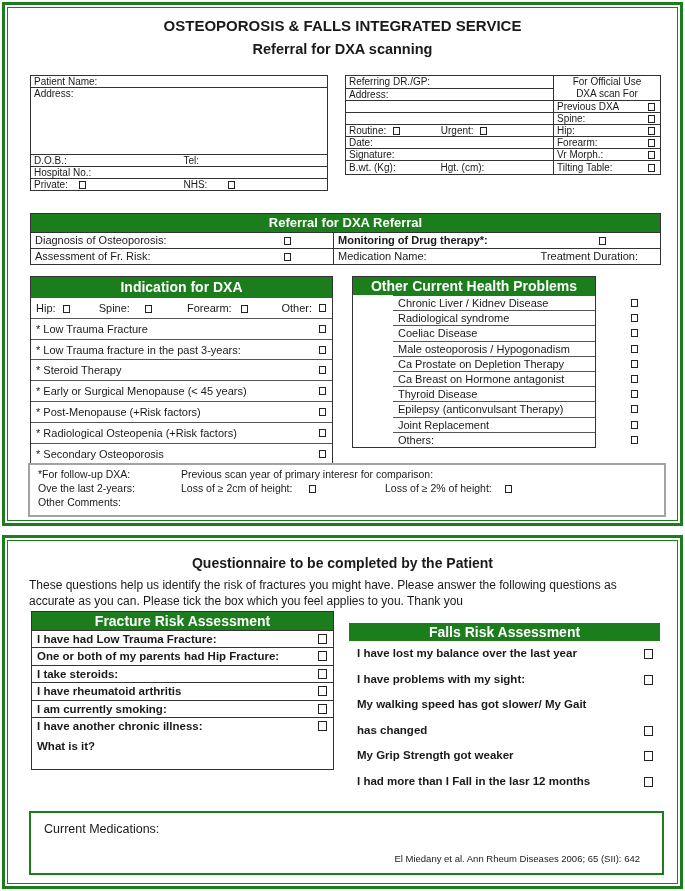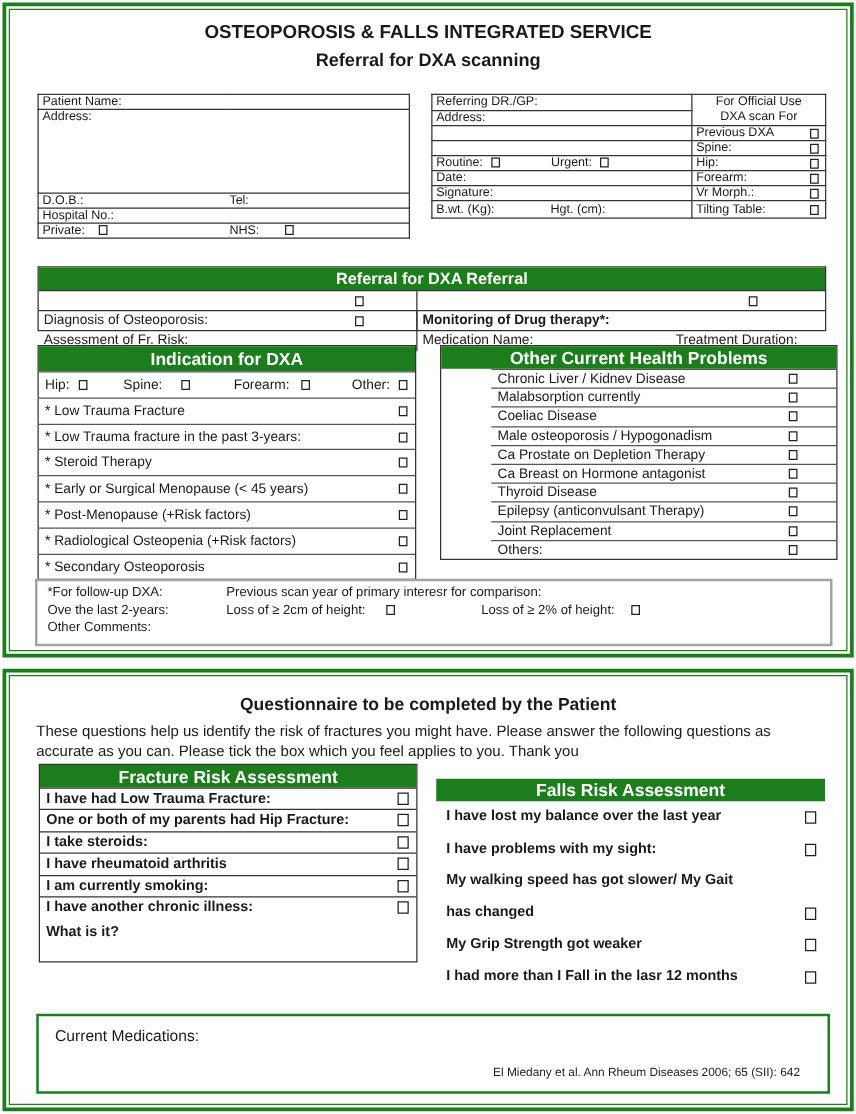--- a/index.html
+++ b/index.html
@@ -37,32 +37,32 @@
 
     
     #patient-table { left: 25px; top: 70px; width: 298px; }
     
     #referrer-table { left: 340px; top: 70px; width: 316px; }
 
     
     #referral-box { left: 25px; top: 208px; width: 631px; border: 1px solid #333; }
     #referral-box .green-head { font-size: 13px; height: 18px; line-height: 18px; }
     #referral-box .row { display: flex; font-size: 11px; height: 16px; line-height: 15px; border-top: 1px solid #333; }
-    #referral-box .cell { padding: 16px 4px; position: relative; }
+    #referral-box .cell { padding: 0 4px; position: relative; }
     #referral-box .cell.l { width: 303px; border-right: 1px solid #333; }
     #referral-box .cell.r { flex: 1; }
 
     
     #indication-box { left: 25px; top: 271px; width: 303px; border: 1px solid #333; }
     #indication-box .green-head { font-size: 14px; height: 20px; line-height: 20px; }
     #indication-box .row { border-top: 1px solid #555; font-size: 11px; height: 20.8px; line-height: 20px; padding: 0 5px; position: relative; }
     #indication-box .row .box { position: absolute; right: 4px; top: 6px; }
 
     
-    #health-box { left: 347px; top: 271px; width: 318px; border: 1px solid #333; }
+    #health-box { left: 347px; top: 271px; width: 244px; border: 1px solid #333; }
     #health-box .green-head { font-size: 14px; height: 18px; line-height: 18px; }
     #health-box .row { border-top: 1px solid #555; font-size: 11px; height: 15.2px; line-height: 14px; padding: 0 5px; position: relative; margin-left: 40px; }
     #health-box .row .box { position: absolute; left: 236px; top: 3px; }
 
     
     #followup-box { left: 23px; top: 458px; width: 638px; height: 54px; border: 2px solid #a3a3a3; font-size: 10.5px; padding: 2px 8px; }
     #followup-box .line { height: 14px; line-height: 14px; position: relative; }
     #followup-box .c2 { position: absolute; left: 143px; }
     #followup-box .c3 { position: absolute; left: 347px; }
 
@@ -198,21 +198,21 @@
     <div class="row"><span>* Steroid Therapy</span><span class="box"></span></div>
     <div class="row"><span>* Early or Surgical Menopause (&lt; 45 years)</span><span class="box"></span></div>
     <div class="row"><span>* Post-Menopause (+Risk factors)</span><span class="box"></span></div>
     <div class="row"><span>* Radiological Osteopenia (+Risk factors)</span><span class="box"></span></div>
     <div class="row"><span>* Secondary Osteoporosis</span><span class="box"></span></div>
   </div>
 
   <div class="abs" id="health-box">
     <div class="green-head">Other Current Health Problems</div>
     <div class="row"><span>Chronic Liver / Kidnev Disease</span><span class="box"></span></div>
-    <div class="row"><span>Malabsorption currently</span><span class="box"></span></div>
+    <div class="row"><span>Radiological syndrome</span><span class="box"></span></div>
     <div class="row"><span>Coeliac Disease</span><span class="box"></span></div>
     <div class="row"><span>Male osteoporosis / Hypogonadism</span><span class="box"></span></div>
     <div class="row"><span>Ca Prostate on Depletion Therapy</span><span class="box"></span></div>
     <div class="row"><span>Ca Breast on Hormone antagonist</span><span class="box"></span></div>
     <div class="row"><span>Thyroid Disease</span><span class="box"></span></div>
     <div class="row"><span>Epilepsy (anticonvulsant Therapy)</span><span class="box"></span></div>
     <div class="row"><span>Joint Replacement</span><span class="box"></span></div>
     <div class="row"><span>Others:</span><span class="box"></span></div>
   </div>
 

